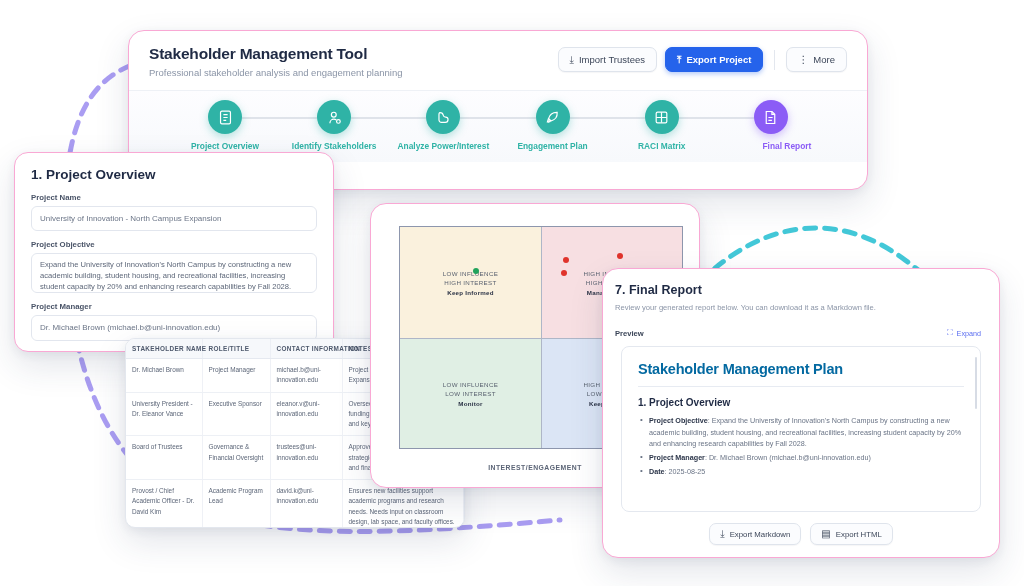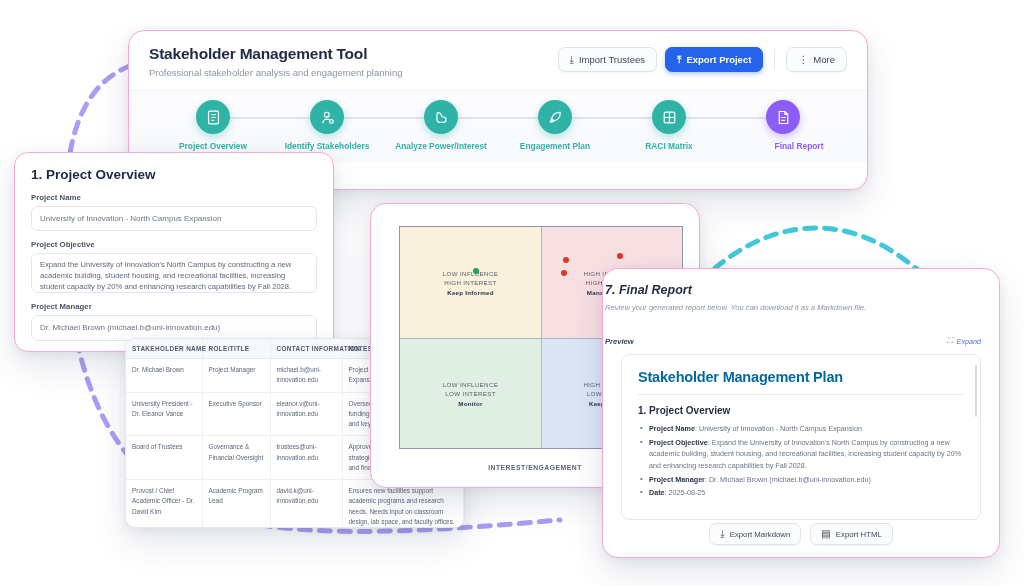--- a/index.html
+++ b/index.html
@@ -41,21 +41,21 @@
   .btn .gl { font-size:10px; line-height:1; }
   .divider-v { width:1px; height:20px; background:#e3e7ee; margin:0 3px; }
 
   
   .stepper {
     position:relative; height:72px; margin-top:2px;
     background:linear-gradient(180deg,#fdfdff 0%, #f7f9fc 100%);
     border-top:1px solid #eef1f6;
   }
   .step-line { position:absolute; left:88px; right:88px; top:26px; height:2px; background:#dfe3ea; }
-  .steps { position:relative; display:flex; justify-content:space-between; padding:0 36px;align-items:flex-end; }
+  .steps { position:relative; display:flex; justify-content:space-between; padding:0 48px;align-items:flex-end; }
   .step { width:96px; display:flex; flex-direction:column; align-items:center; }
   .step .bub {
     width:34px; height:34px; border-radius:50%;
     background:#2fb3a6; display:flex; align-items:center; justify-content:center;
     margin-top:9px; box-shadow:0 3px 8px rgba(47,179,166,.35);
   }
   .step.final .bub { background:#8b5cf6; box-shadow:0 3px 8px rgba(139,92,246,.38); }
   .step .lbl {
     margin-top:7px; font-size:8.4px; font-weight:bold; color:#2fb3a6;
     text-align:center; line-height:1.35;
@@ -110,24 +110,24 @@
   .q-tl { background:#faf1dd; } .q-tr { background:#f7dfe2; }
   .q-bl { background:#e0efe4; } .q-br { background:#dbe5f5; }
   .q-tr, .q-br { border-left:1px solid #aeb6c7; }
   .q-bl, .q-br { border-top:1px solid #aeb6c7; }
   .q-l1,.q-l2 { font-size:6.2px; color:#59616f; letter-spacing:.35px; line-height:1.5; }
   .q-act { font-size:6.2px; font-weight:bold; color:#2a3245; letter-spacing:.25px; margin-top:1px; }
   .dot { position:absolute; width:6px; height:6px; border-radius:50%; }
 
   
   #report-card { left:602px; top:268px; width:398px; height:290px; border-radius:16px; }
-  .fr-pad { padding:14px 18px 0 2px;font-style:italic; }
+  .fr-pad { padding:14px 18px 0 12px; }
   .fr-title { font-size:12.5px; font-weight:bold; color:#1f2a44; }
   .fr-sub { font-size:7.6px; color:#8b95a7; margin-top:6px; }
-  .fr-prevrow { display:flex; justify-content:space-between; align-items:flex-end; margin-top:24px; }
+  .fr-prevrow { display:flex; justify-content:space-between; align-items:flex-end; margin-top:16px; }
   .fr-prev { font-size:7.6px; font-weight:bold; color:#3b4558; }
   .fr-expand { font-size:7.2px; color:#5b6ef0; display:flex; align-items:center; gap:4px; }
   .fr-expand .ic { font-size:8px; }
   .fr-doc {
     margin:8px 18px 0 18px; border:1px solid #e4e8ef; border-radius:8px; background:#fff;
     height:166px; padding:14px 16px; overflow:hidden; position:relative;
   }
   .doc-h1 { font-size:14.5px; font-weight:bold; color:#0369a1; letter-spacing:-.2px; }
   .doc-rule { height:1px; background:#e7ebf2; margin:9px 0 10px 0; }
   .doc-h2 { font-size:10px; font-weight:bold; color:#1f2a44; margin-bottom:7px; }
@@ -356,24 +356,20 @@
       </div>
     </div>
 
     <div class="fr-doc">
       <div class="scroll-th"></div>
       <div class="doc-h1">Stakeholder Management Plan</div>
       <div class="doc-rule"></div>
       <div class="doc-h2">1. Project Overview</div>
 
       <div class="doc-li">
-        <b>Project Name</b>:
-        <span>University of Innovation - North Campus Expansion</span>
-      </div>
-      <div class="doc-li">
         <b>Project Objective</b>:
         <span>Expand the University of Innovation's North Campus by constructing a new academic building, student housing, and recreational facilities, increasing student capacity by 20% and enhancing research capabilities by Fall 2028.</span>
       </div>
       <div class="doc-li">
         <b>Project Manager</b>:
         <span>Dr. Michael Brown (michael.b@uni-innovation.edu)</span>
       </div>
       <div class="doc-li">
         <b>Date</b>:
         <span>2025-08-25</span>

